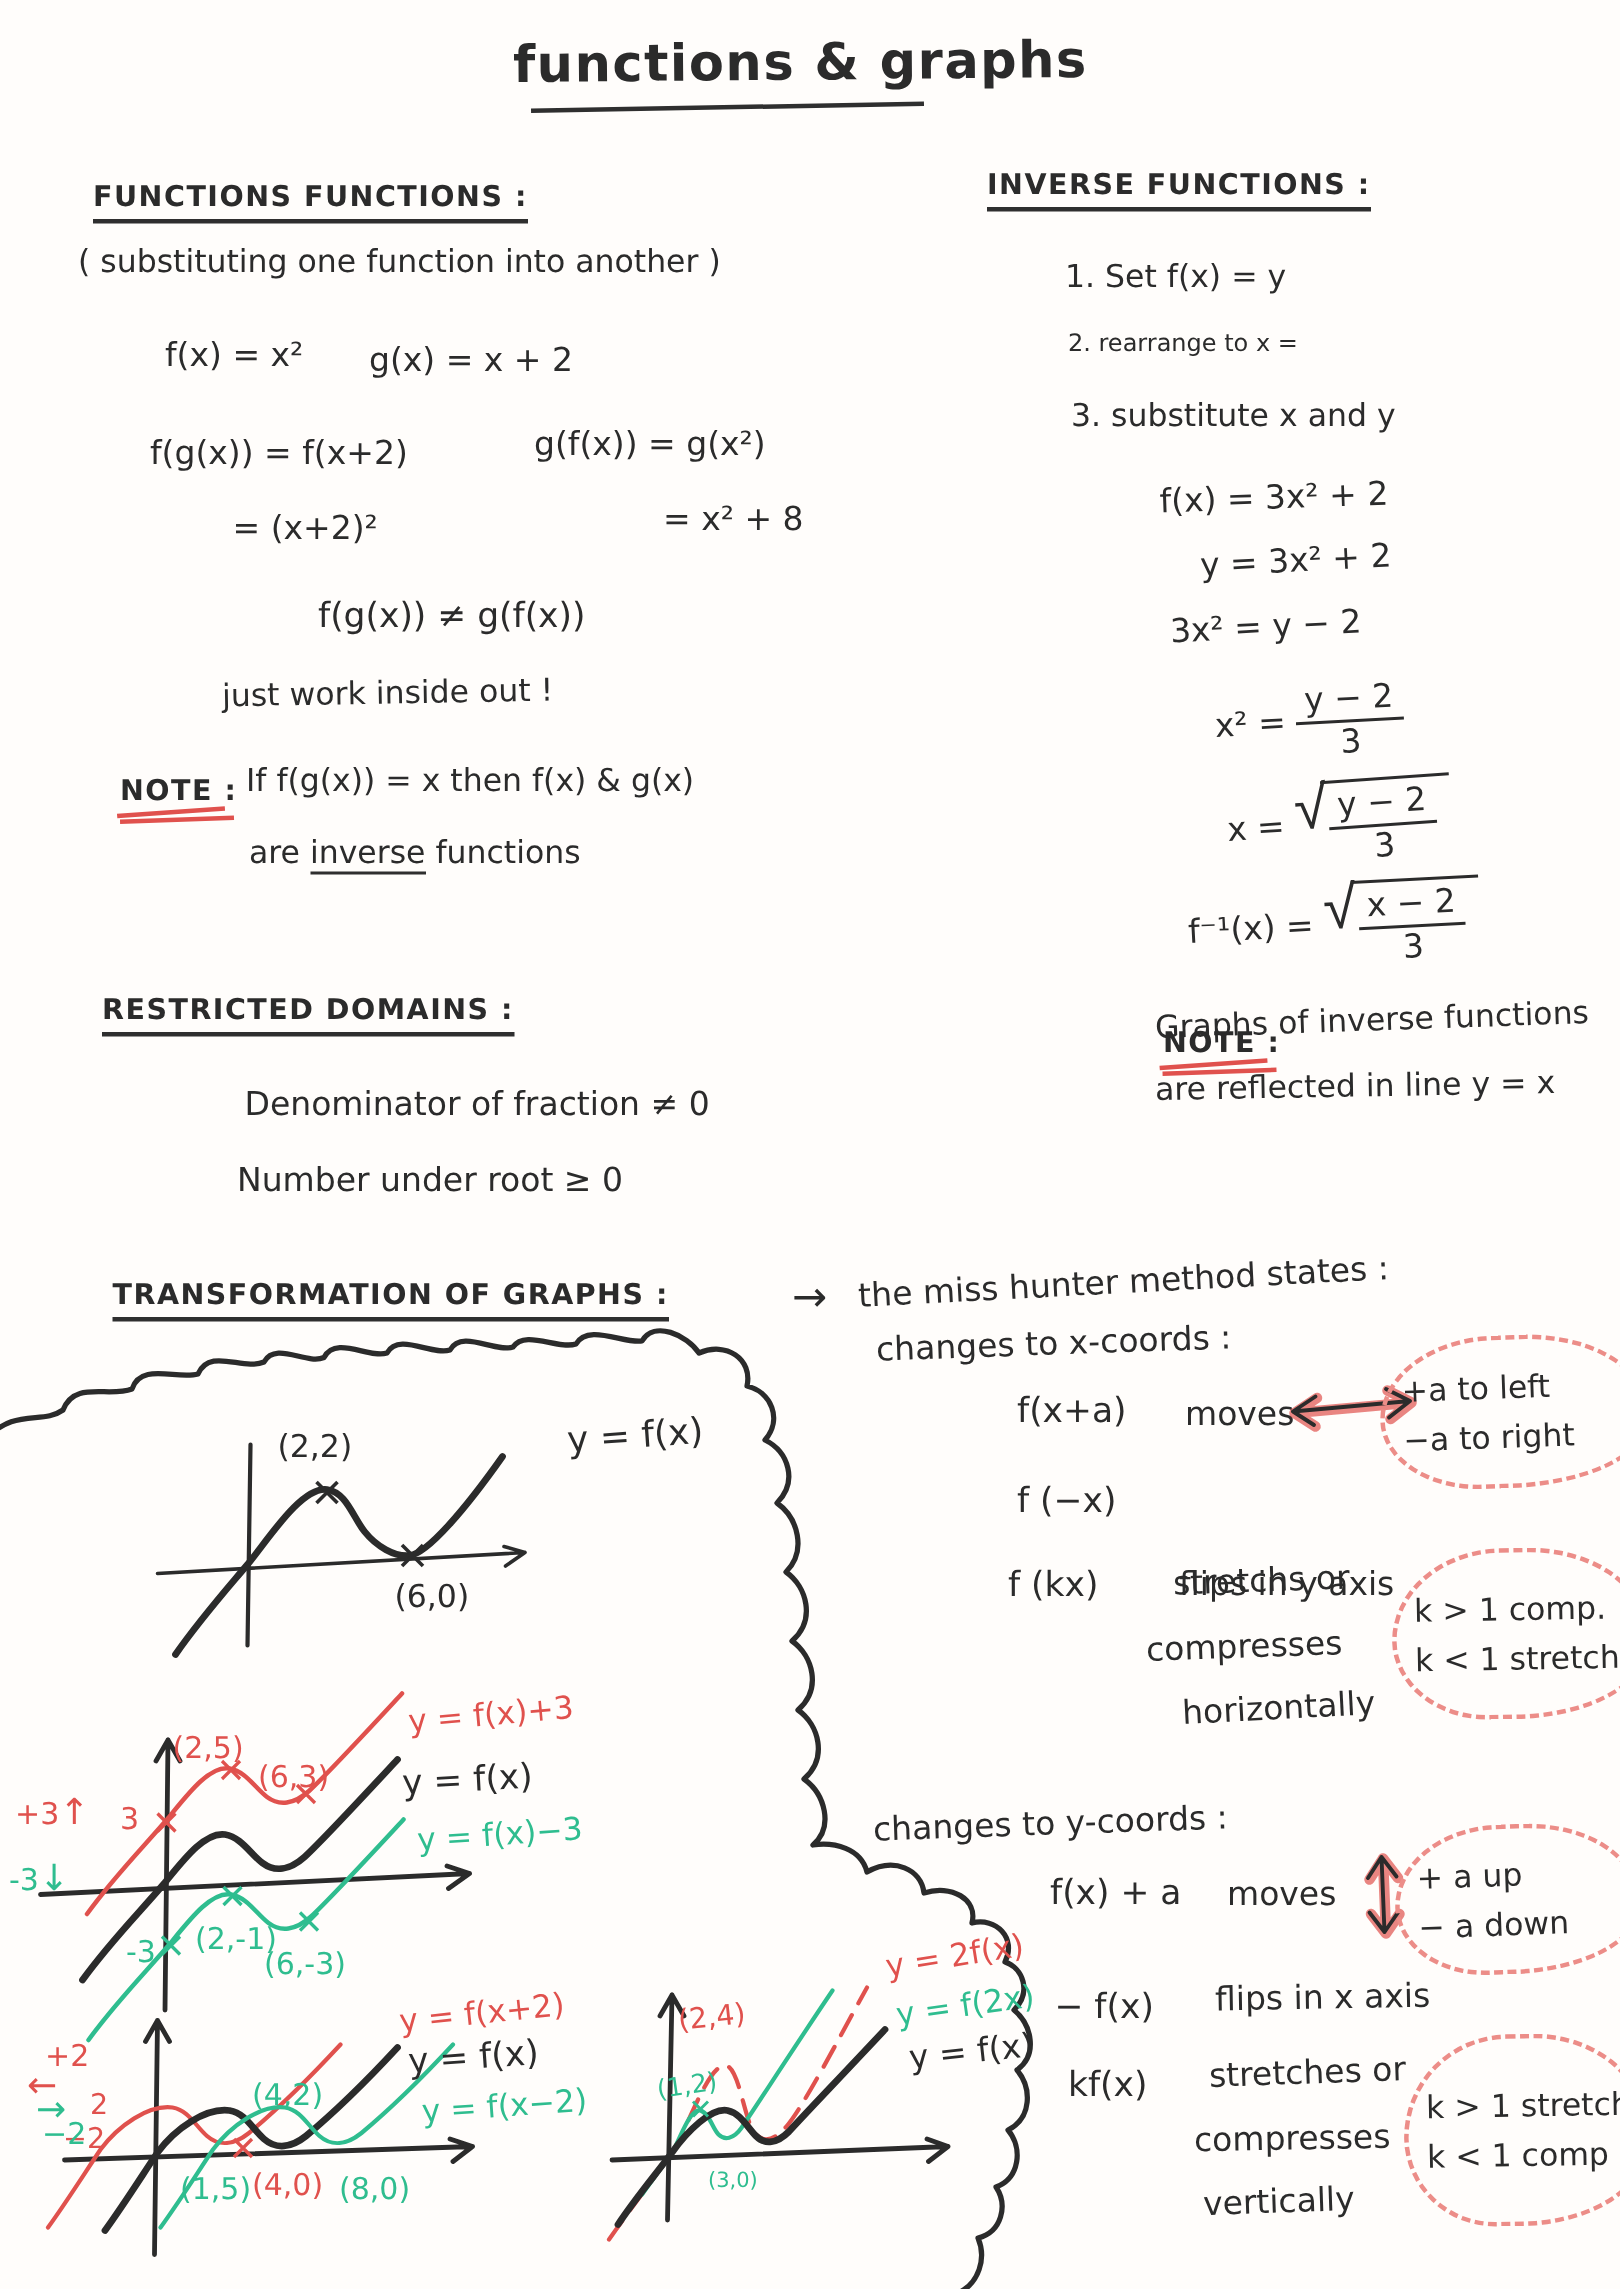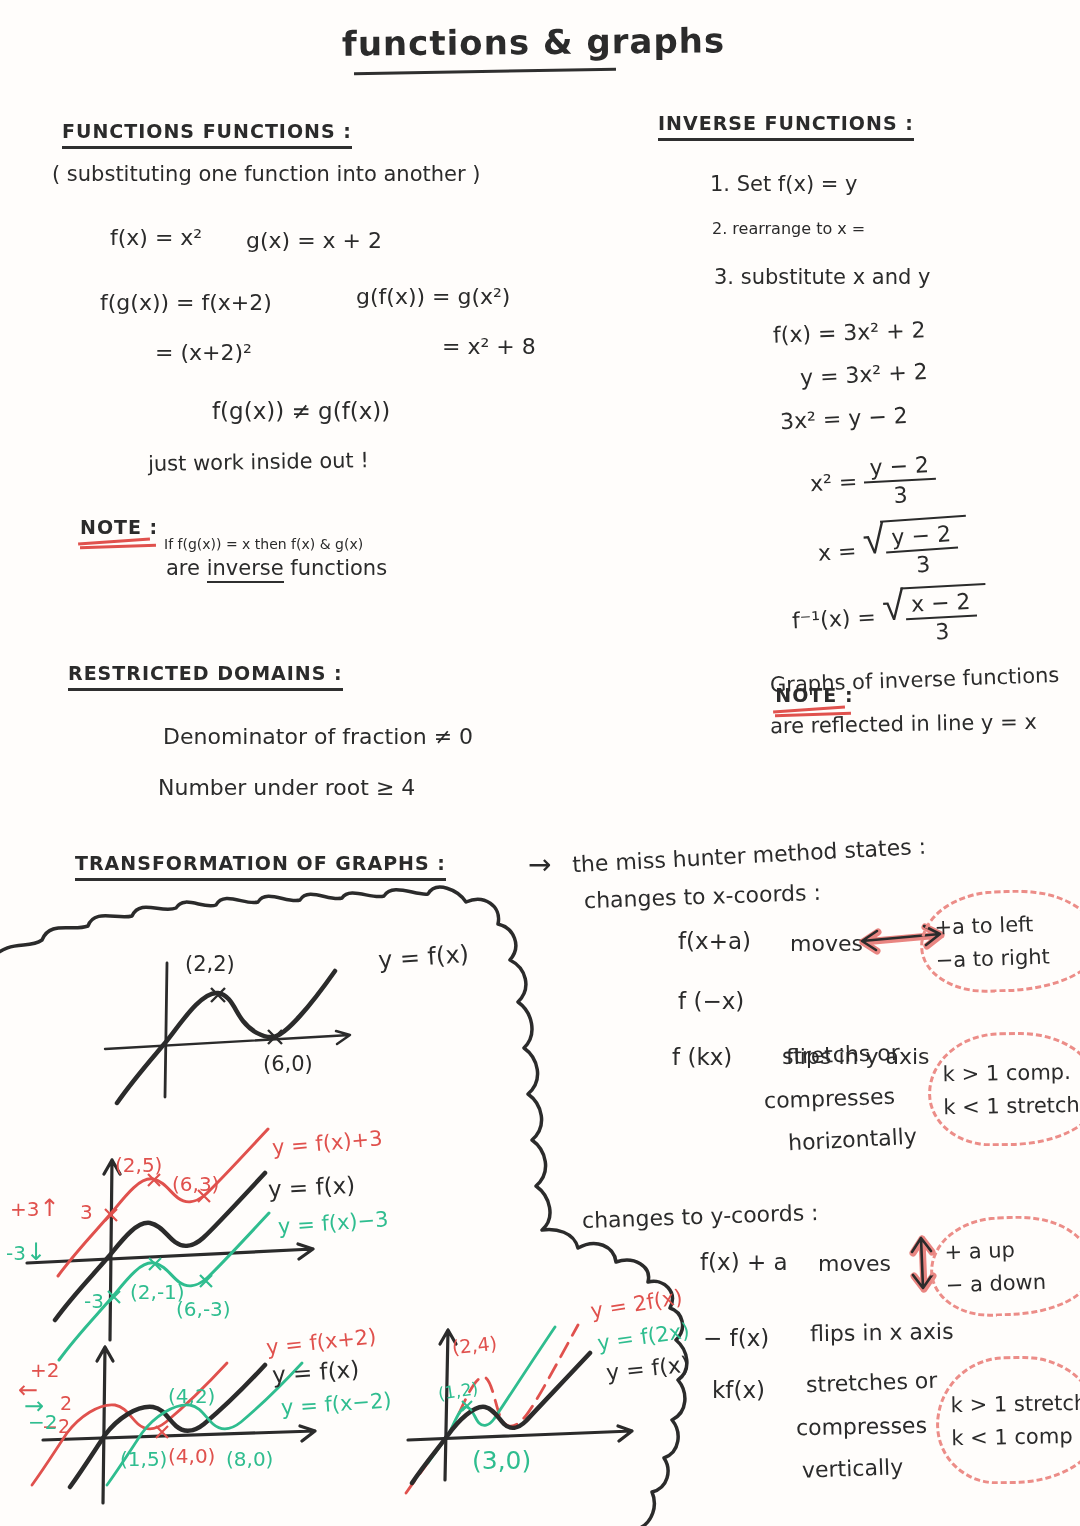--- a/index.html
+++ b/index.html
@@ -49,31 +49,31 @@
 
 <div class="abs math" style="left:100px;top:290px">f(g(x)) = f(x+2)</div>
 <div class="abs math" style="left:356px;top:284px">g(f(x)) = g(x²)</div>
 <div class="abs math" style="left:155px;top:340px">= (x+2)²</div>
 <div class="abs math" style="left:442px;top:334px">= x² + 8</div>
 
 <div class="abs" style="left:212px;top:398px;font-size:23px">f(g(x)) ≠ g(f(x))</div>
 <div class="abs" style="left:148px;top:450px;font-size:21px;transform:rotate(-1deg)">just work inside out !</div>
 
 <div class="abs note-label" style="left:80px;top:516px">NOTE :</div>
-<div class="abs" style="left:164px;top:536px;font-size:14px">If f(g(x)) = x then f(x) &amp; g(x)</div>
+<div class="abs" style="left:164px;top:508px;font-size:21px">If f(g(x)) = x then f(x) &amp; g(x)</div>
 <div class="abs" style="left:166px;top:556px;font-size:21px">
   <span>are</span>
   <span class="inl-ul">inverse</span>
   <span>functions</span>
 </div>
 
 
 <div class="abs heading ul" style="left:68px;top:662px">RESTRICTED DOMAINS :</div>
 <div class="abs math" style="left:163px;top:724px">Denominator of fraction ≠ 0</div>
-<div class="abs math" style="left:158px;top:775px">Number under root ≥ 4</div>
+<div class="abs math" style="left:158px;top:775px">Number under root ≥ 0</div>
 
 
 <div class="abs heading ul" style="left:658px;top:112px">INVERSE FUNCTIONS :</div>
 <div class="abs" style="left:710px;top:172px;font-size:21px">1.  Set f(x) = y</div>
 <div class="abs" style="left:712px;top:219px;font-size:16px">2.  rearrange to x =</div>
 <div class="abs" style="left:714px;top:265px;font-size:21px">3.  substitute x and y</div>
 
 <div class="abs math" style="left:773px;top:320px;transform:rotate(-2deg)">f(x) =  3x² + 2</div>
 <div class="abs math" style="left:800px;top:362px;transform:rotate(-3deg)">y =  3x² + 2</div>
 <div class="abs math" style="left:780px;top:406px;transform:rotate(-3deg)">3x² =  y − 2</div>
@@ -275,19 +275,19 @@
     <path d="M 45,175 L 48,25 M 48,25 l -8,14 M 48,25 l 8,14" stroke="#2b2b2b" stroke-width="3.2" fill="none" stroke-linecap="round"></path>
     <path d="M 8,135 L 232,126 M 232,126 l -14,-5 M 232,126 l -13,10" stroke="#2b2b2b" stroke-width="3.2" fill="none" stroke-linecap="round"></path>
   </g>
   <path fill="none" stroke="#e0514d" stroke-width="2.8" stroke-linecap="round" stroke-dasharray="15 9" d="M 6,188 C 20,168 34,150 48,130 C 57,118 72,70 84,72 C 93,74 96,108 103,117 C 109,124 116,122 124,113 C 136,99 158,56 178,20"></path>
   <path fill="none" stroke="#2fbd8f" stroke-width="2.8" stroke-linecap="round" d="M 28,158 C 35,148 42,139 48,130 C 53,122 60,100 67,102 C 73,104 75,114 79,118 C 83,122 89,121 94,114 C 101,104 128,62 155,22"></path>
   <path fill="none" stroke="#2b2b2b" stroke-width="4.5" stroke-linecap="round" d="M 12,178 C 24,160 36,146 48,130 C 58,116 74,100 85,102 C 94,104 98,113 104,119 C 110,125 118,124 126,116 C 136,105 160,80 190,48"></path>
   <path d="M-5,-5 L5,5 M5,-5 L-5,5" transform="translate(67,101)" stroke="#2fbd8f" stroke-width="2"></path>
 </svg>
 <div class="abs red" style="left:452px;top:1334px;font-size:19px;transform:rotate(-6deg)">(2,4)</div>
 <div class="abs green" style="left:438px;top:1381px;font-size:17px;transform:rotate(-8deg)">(1,2)</div>
-<div class="abs green" style="left:472px;top:1446px;font-size:25px">(3,0)</div>
+<div class="abs green" style="left:472px;top:1446px;font-size:14px">(3,0)</div>
 <div class="abs red" style="left:590px;top:1292px;font-size:21px;transform:rotate(-9deg)">y = 2f(x)</div>
 <div class="abs green" style="left:597px;top:1325px;font-size:21px;transform:rotate(-8deg)">y = f(2x)</div>
 <div class="abs black" style="left:606px;top:1356px;font-size:22px;transform:rotate(-6deg)">y = f(x)</div>
 
 
 
 
 </body></html>

